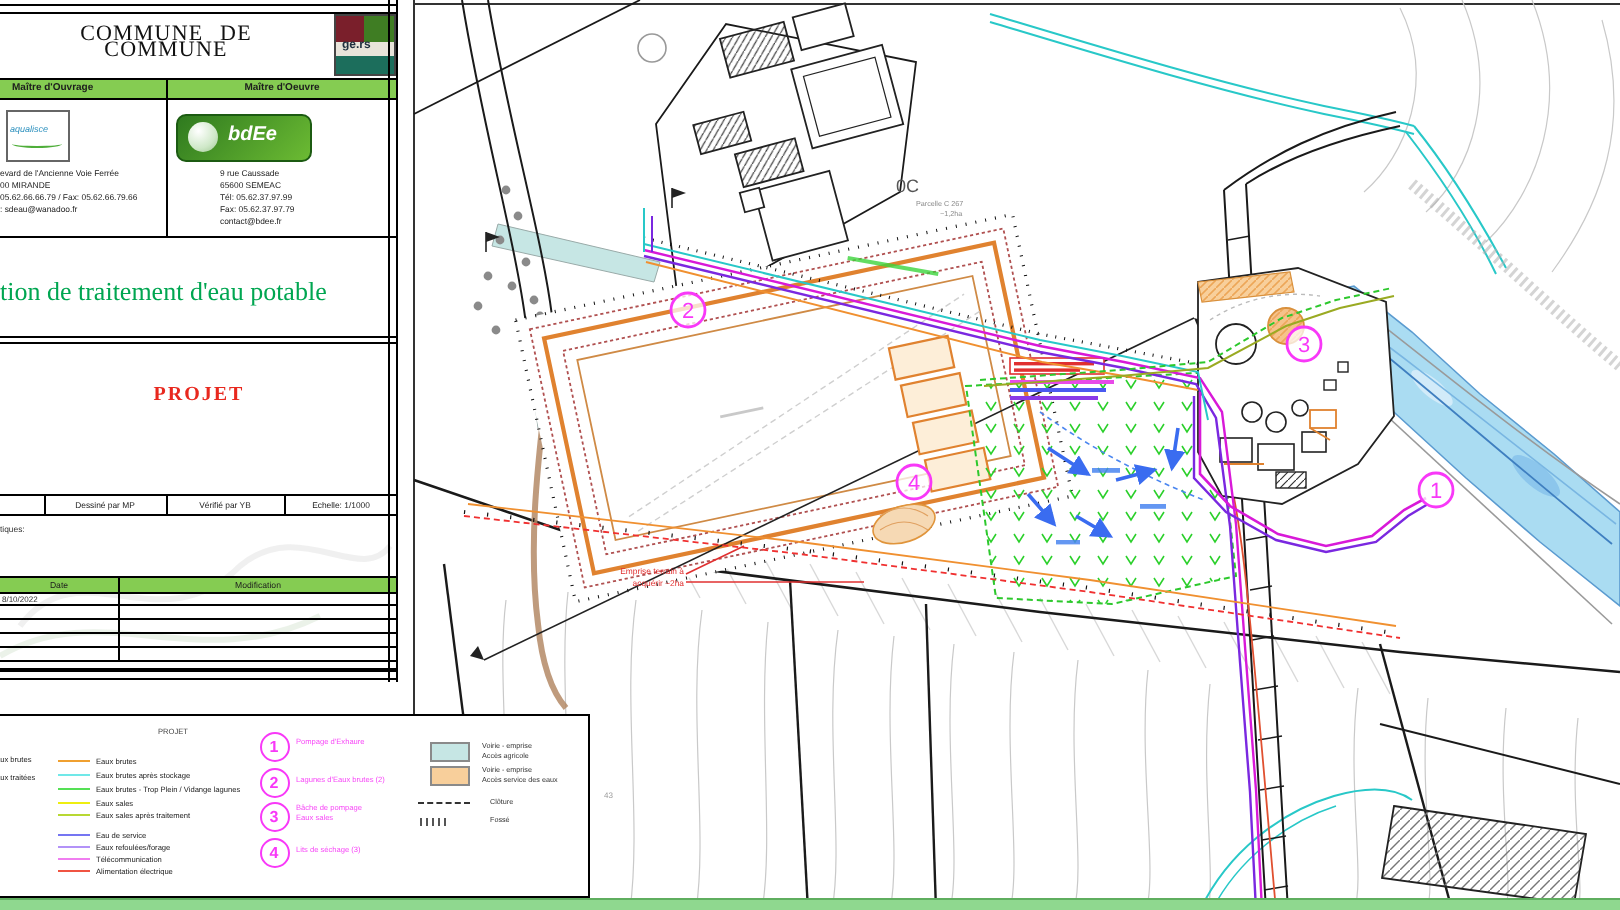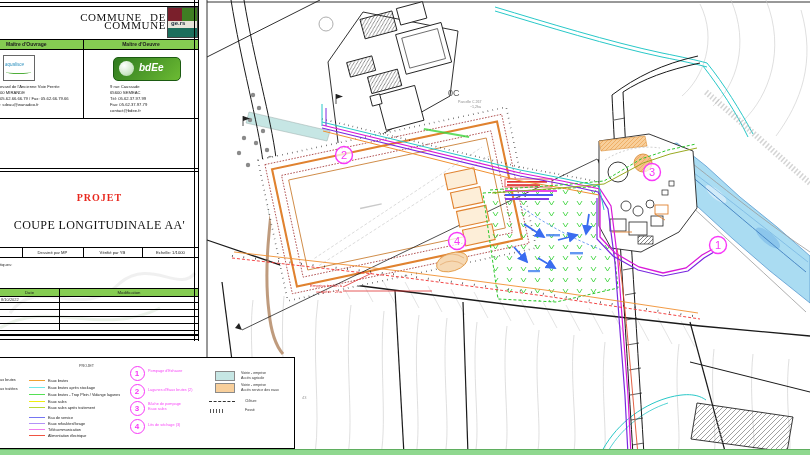--- a/index.html
+++ b/index.html
@@ -4,21 +4,21 @@
 <style>
   html,body{margin:0;padding:0;background:#fff;}
   #stage{position:relative;width:810px;height:455px;overflow:hidden;background:#fff;
          font-family:"Liberation Sans",sans-serif;}
   .abs{position:absolute;}
   .hl{position:absolute;background:#000;height:1px;}
   .vl{position:absolute;background:#000;width:1px;}
   
   #cartouche{position:absolute;left:0;top:0;width:199px;height:342px;background:#fff;z-index:10;}
   .serif{font-family:"Liberation Serif",serif;}
-  .commune{width:166px;text-align:right;font-size:11px;letter-spacing:.6px;word-spacing:5px;line-height:8px;color:#111;}
+  .commune{width:166px;text-align:center;font-size:11px;letter-spacing:.6px;word-spacing:5px;line-height:8px;color:#111;}
   .grn-cell{background:#85cc52;border-top:1px solid #000;border-bottom:1px solid #000;
             font-size:5px;font-weight:bold;color:#1d1d1d;line-height:9px;}
   .addr{font-size:4.2px;line-height:5.9px;color:#222;white-space:nowrap;}
   .maintitle{font-size:13px;color:#00a651;white-space:nowrap;}
   .projet-red{font-size:10px;font-weight:bold;color:#e8281e;letter-spacing:1px;text-align:center;width:100%;}
   .drawtitle{font-size:11px;color:#111;text-align:center;width:100%;letter-spacing:.4px;}
   .rowlbl{font-size:4.2px;color:#222;text-align:center;}
   .tinytxt{font-size:4.2px;color:#333;}
   .tbl-h{background:#85cc52;font-size:4.3px;color:#1d1d1d;line-height:7px;text-align:center;border-top:1px solid #000;border-bottom:1px solid #000;}
   
@@ -28,21 +28,21 @@
   .lg-sw{display:inline-block;width:16px;height:1.8px;}
   .lg-lb{font-size:3.8px;color:#222;white-space:nowrap;}
   .lg-circ{position:absolute;width:13px;height:13px;border:1.3px solid #f838f8;border-radius:50%;
            color:#f838f8;font-size:8px;font-weight:bold;text-align:center;line-height:13px;background:#fff;}
   .lg-mlabel{position:absolute;left:153px;font-size:3.8px;color:#f747f7;line-height:4.6px;}
   .lg-area{position:absolute;left:220px;width:18px;height:8px;border:.8px solid #8a8a8a;}
   .lg-alabel{position:absolute;left:246px;font-size:3.6px;color:#333;line-height:4.6px;}
   .exis{position:absolute;left:3px;font-size:3.8px;color:#222;white-space:nowrap;}
   
   #bottom-strip{position:absolute;left:0;top:449px;width:810px;height:6px;background:#8fd88f;border-top:1px solid #5fae5f;z-index:30;}
-  .bdee-logo{position:absolute;left:113px;top:57px;width:66px;height:22px;border-radius:5px;
+  .bdee-logo{position:absolute;left:88px;top:57px;width:66px;height:22px;border-radius:5px;
              background:linear-gradient(135deg,#2f7a1f,#6cbb33);border:1px solid #1c5b12;}
   .bdee-sphere{position:absolute;left:5px;top:3px;width:15px;height:15px;border-radius:50%;
                background:radial-gradient(circle at 35% 30%,#fff,#cfe8c8 60%,#9cc590);}
   .bdee-txt{position:absolute;left:25px;top:4px;color:#fff;font-style:italic;font-weight:bold;font-size:10px;font-family:"Liberation Sans",sans-serif;}
   .aqua-box{position:absolute;left:3px;top:55px;width:30px;height:24px;border:1px solid #666;background:#fff;}
   .aqua-txt{position:absolute;left:1px;top:6px;font-size:4.5px;font-style:italic;color:#2a8fbd;}
   .aqua-wave{position:absolute;left:2px;top:14px;width:25px;height:3px;border-bottom:1.6px solid #4fae3a;border-radius:50%;}
   .gers-logo{position:absolute;left:167px;top:7px;width:29px;height:29px;border:1px solid #444;overflow:hidden;}
 </style>
 </head>
@@ -361,25 +361,25 @@
   </div>
   <div class="abs addr" style="top:84px;left:110px">
     <div>9 rue Caussade</div>
     <div>65600 SEMEAC</div>
     <div>Tél: 05.62.37.97.99</div>
     <div>Fax: 05.62.37.97.79</div>
     <div>contact@bdee.fr</div>
   </div>
 
   <div class="hl" style="top:118px;left:0;width:199px"></div>
+  <div class="abs serif maintitle" style="top:138px;left:0">tion de traitement d'eau potable</div>
   <div class="hl" style="top:168px;left:0;width:199px"></div>
   <div class="hl" style="top:171px;left:0;width:199px"></div>
 
   <div class="abs serif projet-red" style="top:192px">PROJET</div>
-  <div class="abs serif drawtitle" style="top:218px;font-size:12px">COUPE LONGITUDINALE AA'</div>
 
   <div class="hl" style="top:247px;left:0;width:199px"></div>
   <div class="vl" style="top:247px;left:22px;height:10px"></div>
   <div class="vl" style="top:247px;left:83px;height:10px"></div>
   <div class="vl" style="top:247px;left:142px;height:10px"></div>
   <div class="abs rowlbl" style="top:249.5px;left:22px;width:61px">Dessiné par MP</div>
   <div class="abs rowlbl" style="top:249.5px;left:83px;width:59px">Vérifié par YB</div>
   <div class="abs rowlbl" style="top:249.5px;left:142px;width:57px">Echelle: 1/1000</div>
   <div class="hl" style="top:257px;left:0;width:199px"></div>
 

